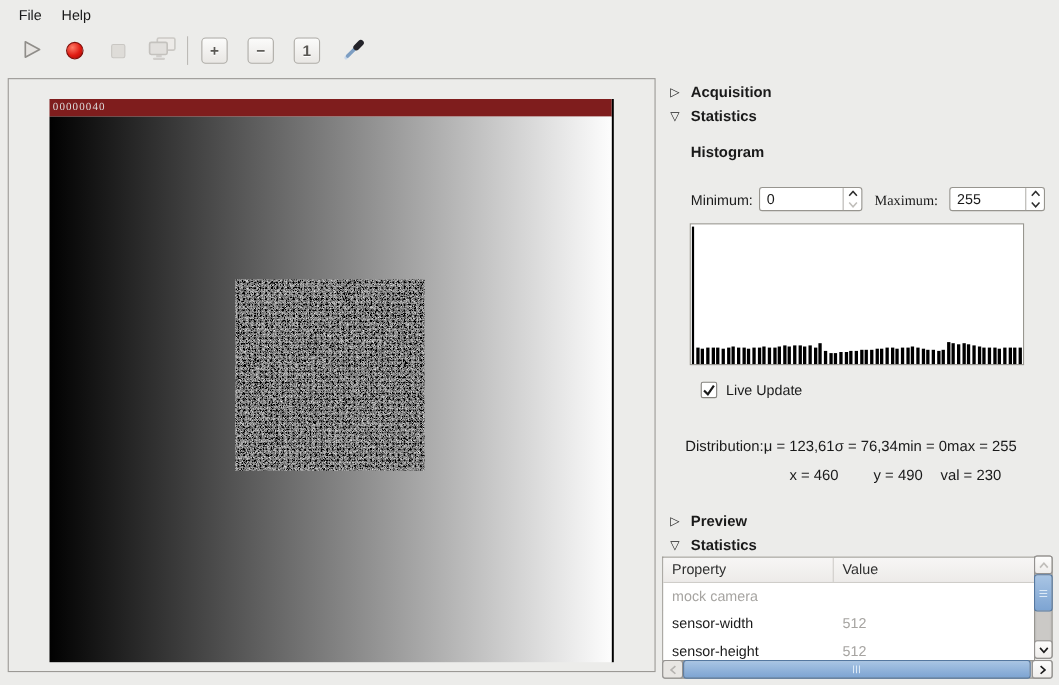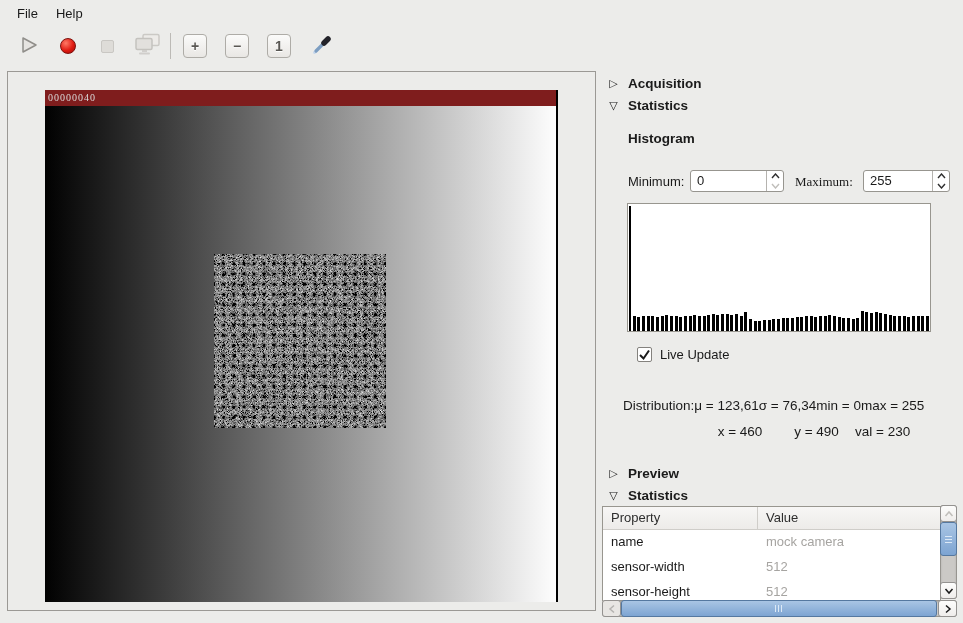--- a/index.html
+++ b/index.html
@@ -356,21 +356,20 @@
   <span class="expander-label">Statistics</span>
 </div>
 
 <div class="prop-table">
   <div class="thead">
     <div class="thcell prop">Property</div>
     <div class="thcell val">Value</div>
   </div>
   <div>
       <div class="trow">
-        <div class="tcell prop">name</div>
         <div class="tcell val">mock camera</div>
       </div>
       <div class="trow">
         <div class="tcell prop">sensor-width</div>
         <div class="tcell val">512</div>
       </div>
       <div class="trow">
         <div class="tcell prop">sensor-height</div>
         <div class="tcell val">512</div>
       </div>

